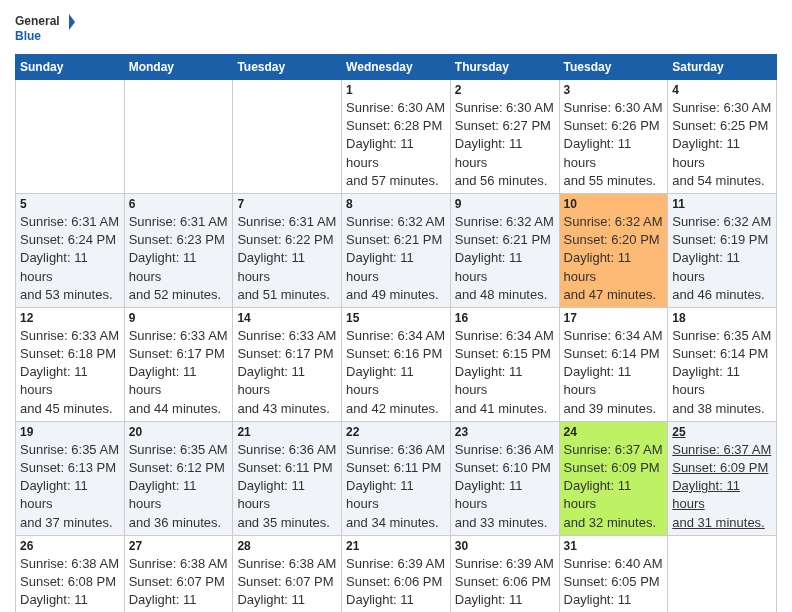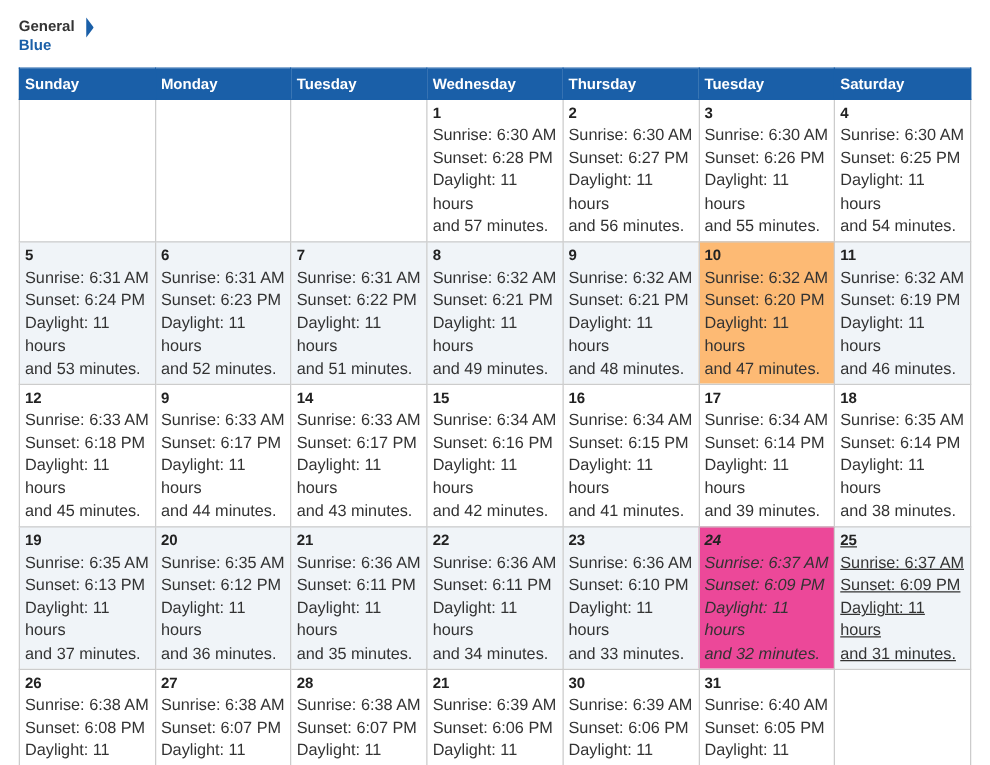--- a/index.html
+++ b/index.html
@@ -274,21 +274,21 @@
 Daylight: 11 hours
 and 34 minutes.</div>
           </td>
           <td style="background: rgb(240, 244, 248);">
             <span class="day-number">23</span>
             <div class="day-info" style="white-space: pre-line;">Sunrise: 6:36 AM
 Sunset: 6:10 PM
 Daylight: 11 hours
 and 33 minutes.</div>
           </td>
-          <td style="background: #ec4899; font-style: italic;">
+          <td style="background: #bef264;">
             <span class="day-number">24</span>
             <div class="day-info" style="white-space: pre-line;">Sunrise: 6:37 AM
 Sunset: 6:09 PM
 Daylight: 11 hours
 and 32 minutes.</div>
           </td>
           <td style="background: rgb(240, 244, 248); text-decoration: underline;">
             <span class="day-number">25</span>
             <div class="day-info" style="white-space: pre-line;">Sunrise: 6:37 AM
 Sunset: 6:09 PM

